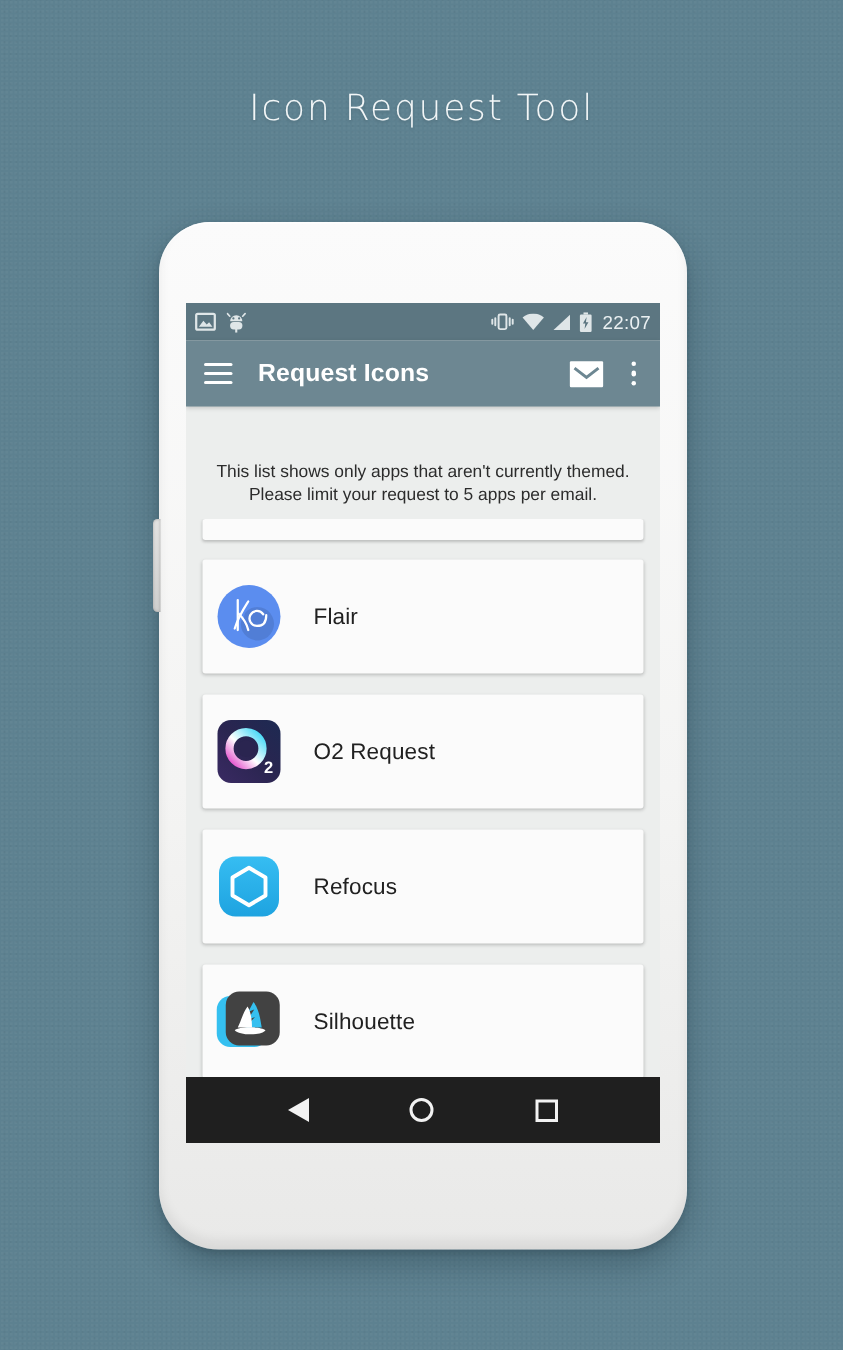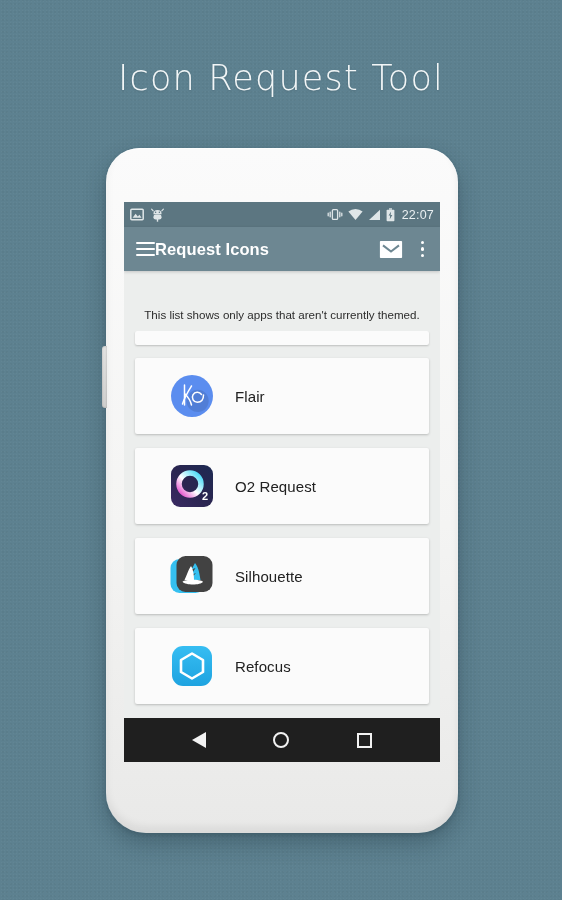--- a/index.html
+++ b/index.html
@@ -26,21 +26,21 @@
   }
 
   
   .page-title {
     position: absolute;
     top: 58px;
     left: 0;
     width: 562px;
     text-align: center;
     color: #f2f6f7;
-    font-size: 35px;
+    font-size: 24px;
     font-weight: 300;
     letter-spacing: 1.2px;
     font-family: "DejaVu Sans", sans-serif;
     text-shadow: 0 1px 2px rgba(0,0,0,0.12);
   }
 
   
   .device {
     position: absolute;
     left: 106px;
@@ -135,20 +135,21 @@
     justify-content: space-between;
     cursor: pointer;
   }
   .hamburger span {
     display: block;
     height: 2px;
     background: #ffffff;
     border-radius: 1px;
   }
   .appbar-title {
+    margin-left: 17px;
     color: #ffffff;
     font-size: 16.5px;
     font-weight: 600;
     letter-spacing: 0.1px;
   }
   .appbar-actions {
     margin-left: auto;
     display: flex;
     align-items: center;
     gap: 14px;
@@ -193,21 +194,21 @@
     box-shadow: 0 1px 2px rgba(0,0,0,0.20);
     margin-bottom: 13px;
   }
   .card {
     background: #fbfbfb;
     border-radius: 2px;
     box-shadow: 0 1px 2.5px rgba(0,0,0,0.22);
     height: 76px;
     display: flex;
     align-items: center;
-    padding-left: 35px;
+    padding-left: 9px;
     margin-bottom: 14px;
   }
   .app-name {
     margin-left: 21px;
     font-size: 15px;
     color: #212121;
     letter-spacing: 0.1px;
   }
 
   .app-icon { width: 44px; height: 44px; flex: 0 0 44px; position: relative; }
@@ -310,20 +311,21 @@
         <div class="overflow-dots">
           <i></i>
             <i></i>
             <i></i>
         </div>
       </div>
     </div>
 
     <div class="info-banner">
       <div>This list shows only apps that aren't currently themed.</div>
+      <div>Please limit your request to 5 apps per email.</div>
     </div>
 
     <div class="list">
 
       <div class="card-clipped"></div>
 
       <div class="card">
         <div class="app-icon">
           <svg width="44" height="44" viewBox="0 0 44 44">
             <circle cx="22" cy="22" r="21" fill="#5b8def"></circle>
@@ -357,46 +359,46 @@
             <circle cx="20" cy="20" r="5.6" fill="#2a2550"></circle>
             <text x="32" y="36" font-family="Liberation Sans, sans-serif" font-size="11" font-weight="bold" fill="#ffffff">2</text>
           </svg>
         </div>
         <div class="app-name">O2 Request</div>
       </div>
 
       <div class="card">
         <div class="app-icon">
           <svg width="44" height="44" viewBox="0 0 44 44">
-            <rect x="0.5" y="5" width="34" height="34" rx="9" fill="#35c0f0"></rect>
-            <rect x="6.5" y="2" width="36" height="36" rx="9" fill="#424242"></rect>
-            <path d="M25 9 L21.5 15.5 L25.5 14 L21 21 L26 19 L19.5 26 L30.5 26 C29.5 21 29 14 25 9 Z" fill="#35c0f0"></path>
-            <path d="M21 12 C18 16 17 21 14.5 26 L24 26 C24 20 23 15 21 12 Z" fill="#ffffff"></path>
-            <path d="M12.5 27.8 C15 25.2 30 25.2 33 27.8 C30.5 31.5 15.5 31.5 12.5 27.8 Z" fill="#ffffff"></path>
-          </svg>
-        </div>
-        <div class="app-name">Silhouette</div>
-      </div>
-
-      <div class="card">
-        <div class="app-icon">
-          <svg width="44" height="44" viewBox="0 0 44 44">
             <defs>
               <linearGradient id="refbg" x1="0" y1="0" x2="0" y2="1">
                 <stop offset="0" stop-color="#36bdf2"></stop>
                 <stop offset="1" stop-color="#1ea3e0"></stop>
               </linearGradient>
             </defs>
             <rect x="2" y="2" width="40" height="40" rx="11" fill="url(#refbg)"></rect>
             <path d="M22 9.5 L33 16 L33 28 L22 34.5 L11 28 L11 16 Z" fill="none" stroke="#ffffff" stroke-width="2.6" stroke-linejoin="round"></path>
           </svg>
         </div>
         <div class="app-name">Refocus</div>
       </div>
 
+      <div class="card">
+        <div class="app-icon">
+          <svg width="44" height="44" viewBox="0 0 44 44">
+            <rect x="0.5" y="5" width="34" height="34" rx="9" fill="#35c0f0"></rect>
+            <rect x="6.5" y="2" width="36" height="36" rx="9" fill="#424242"></rect>
+            <path d="M25 9 L21.5 15.5 L25.5 14 L21 21 L26 19 L19.5 26 L30.5 26 C29.5 21 29 14 25 9 Z" fill="#35c0f0"></path>
+            <path d="M21 12 C18 16 17 21 14.5 26 L24 26 C24 20 23 15 21 12 Z" fill="#ffffff"></path>
+            <path d="M12.5 27.8 C15 25.2 30 25.2 33 27.8 C30.5 31.5 15.5 31.5 12.5 27.8 Z" fill="#ffffff"></path>
+          </svg>
+        </div>
+        <div class="app-name">Silhouette</div>
+      </div>
+
     </div>
 
     <div class="navbar">
       <div class="nav-back"></div>
       <div class="nav-home"></div>
       <div class="nav-recents"></div>
     </div>
 
   </div>
 </div>

